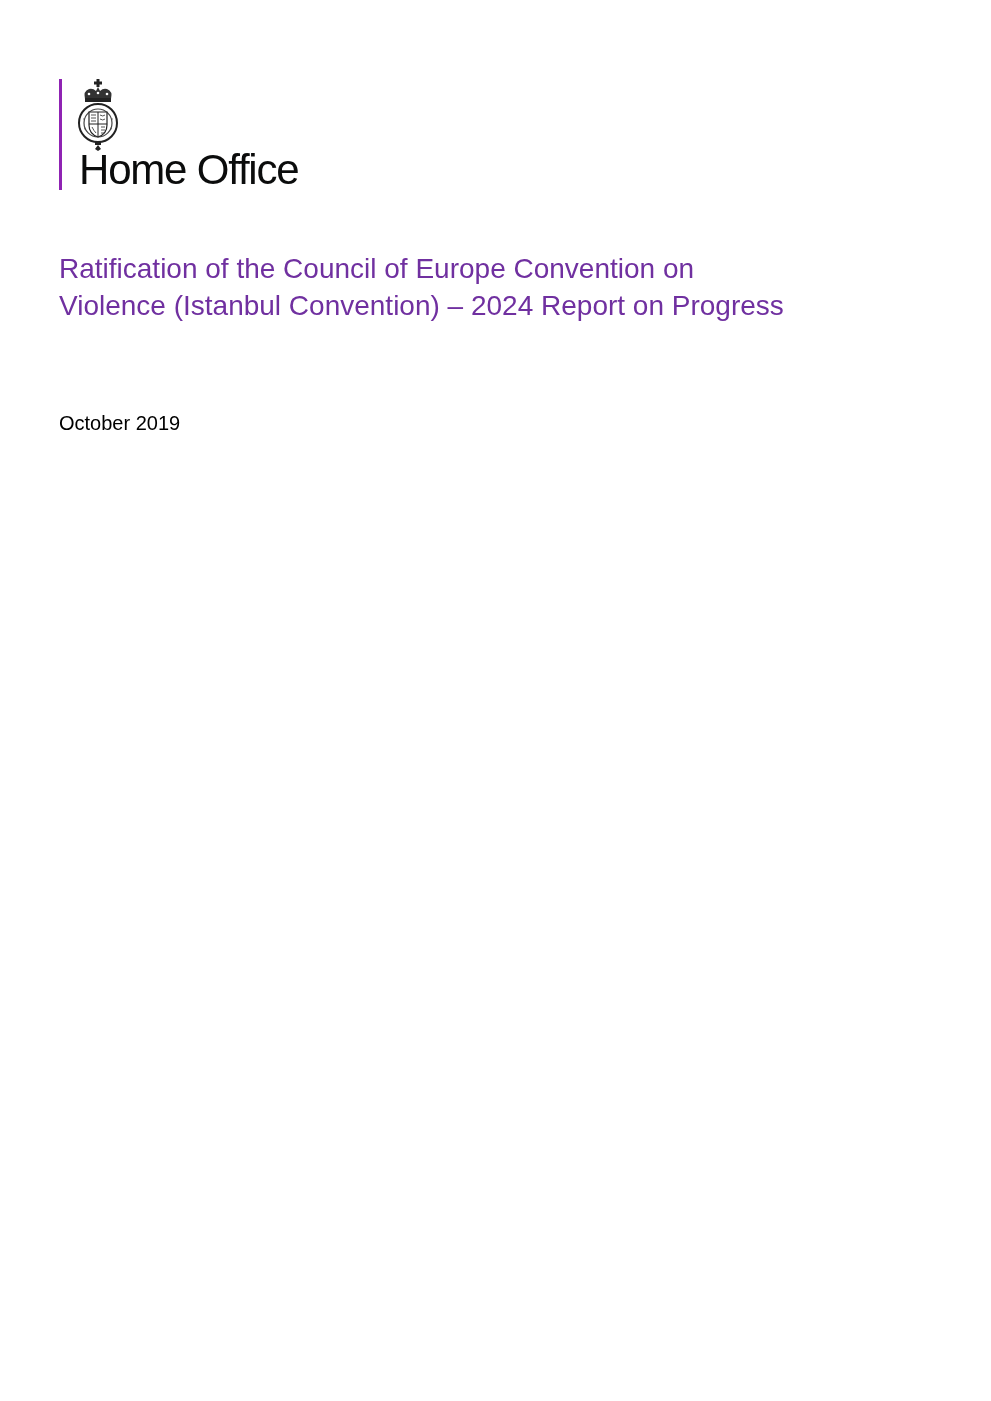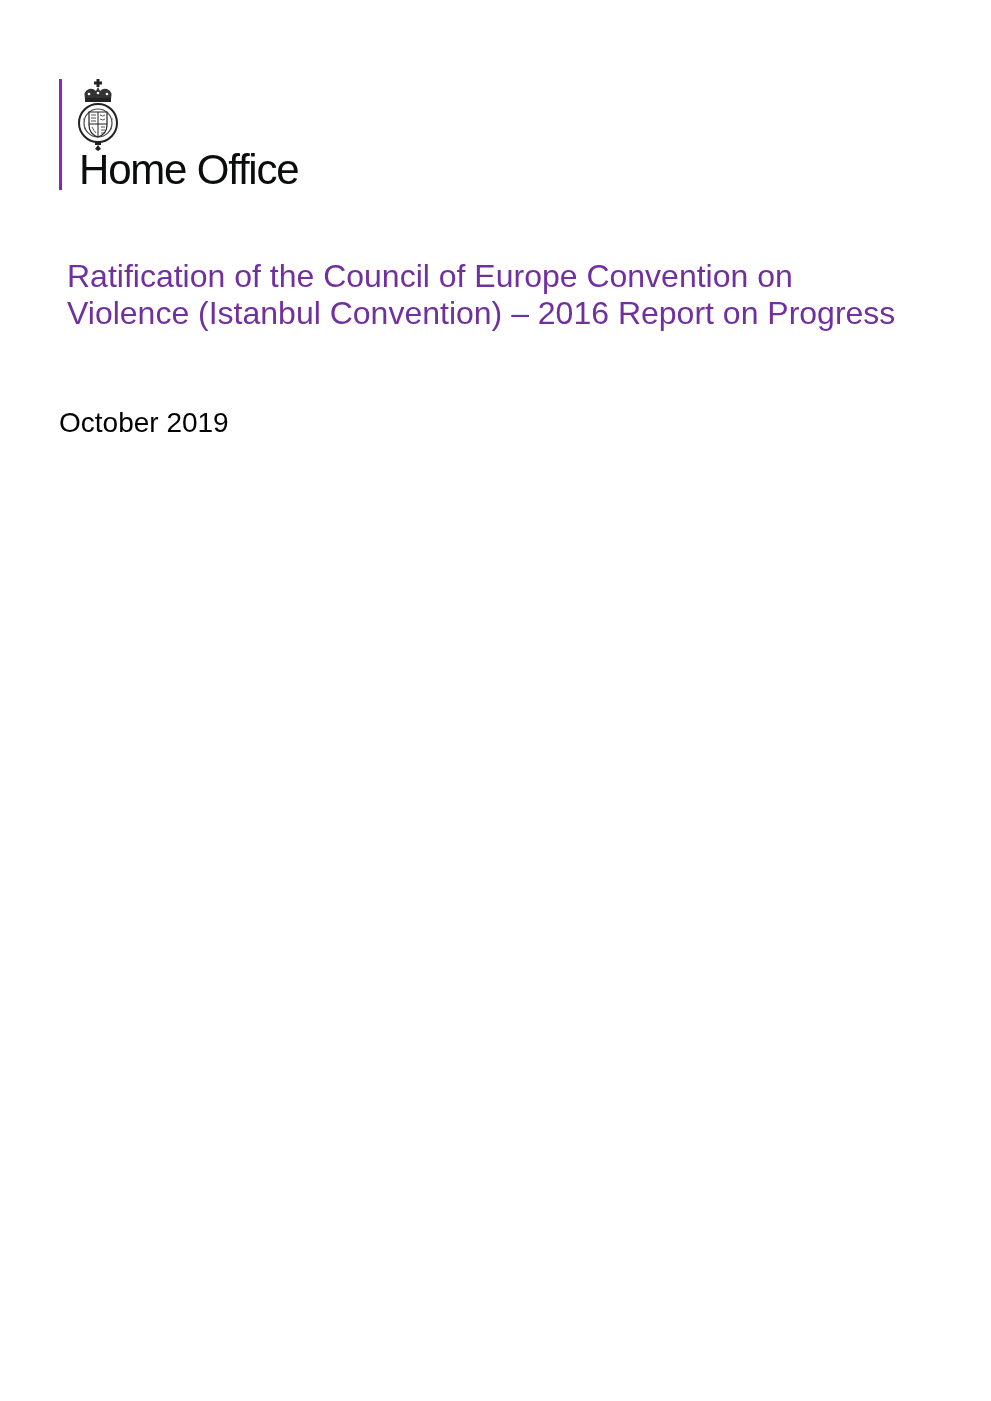--- a/index.html
+++ b/index.html
@@ -44,35 +44,35 @@
       line-height: 42px;
       color: #0b0c0c;
       letter-spacing: -1.2px;
       white-space: nowrap;
     }
     .doc-title {
       position: absolute;
       left: 59px;
       top: 250px;
       width: 880px;
-      margin: 8px;
+      margin: 0;
       font-weight: normal;
-      font-size: 32px;
+      font-size: 28px;
       line-height: 37px;
       color: #7030a0;
     }
     .doc-title span {
       display: block;
       white-space: nowrap;
     }
     .doc-date {
       position: absolute;
       left: 59px;
       top: 407px;
-      font-size: 28px;
+      font-size: 20px;
       line-height: 32px;
       color: #000000;
     }
   </style>
 </head>
 <body>
 
 <div class="logo-block">
   <div class="logo-bar"></div>
   <svg class="crest" viewBox="0 0 42 72" xmlns="http://www.w3.org/2000/svg">
@@ -104,16 +104,16 @@
     </g>
 
     <rect x="18" y="62" width="6" height="4" fill="#222"></rect>
     <path d="M21 66 L24 70 L21 72 L18 70 Z" fill="#222"></path>
   </svg>
   <div class="org-name">Home Office</div>
 </div>
 
 <h1 class="doc-title">
   <span>Ratification of the Council of Europe Convention on</span>
-  <span>Violence (Istanbul Convention) – 2016 Report on Progress</span>
+  <span>Violence (Istanbul Convention) – 2024 Report on Progress</span>
 </h1>
 
 <div class="doc-date">October 2019</div>
 
 </body></html>

